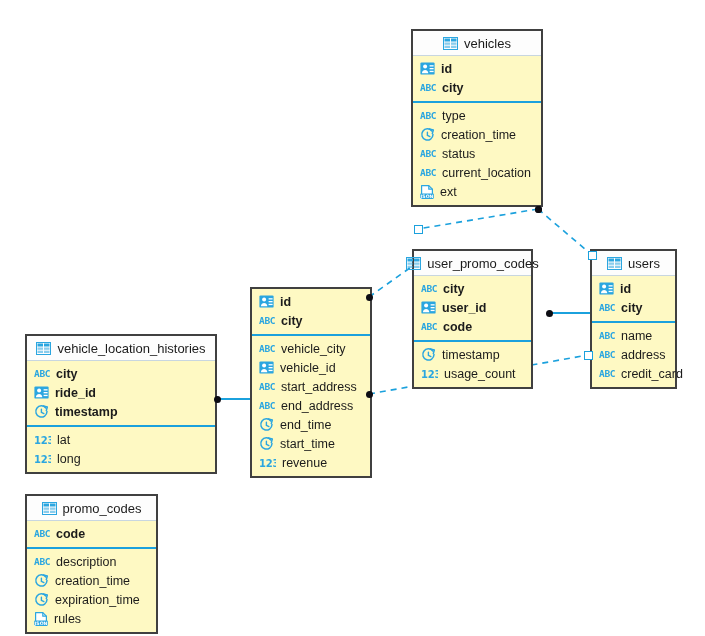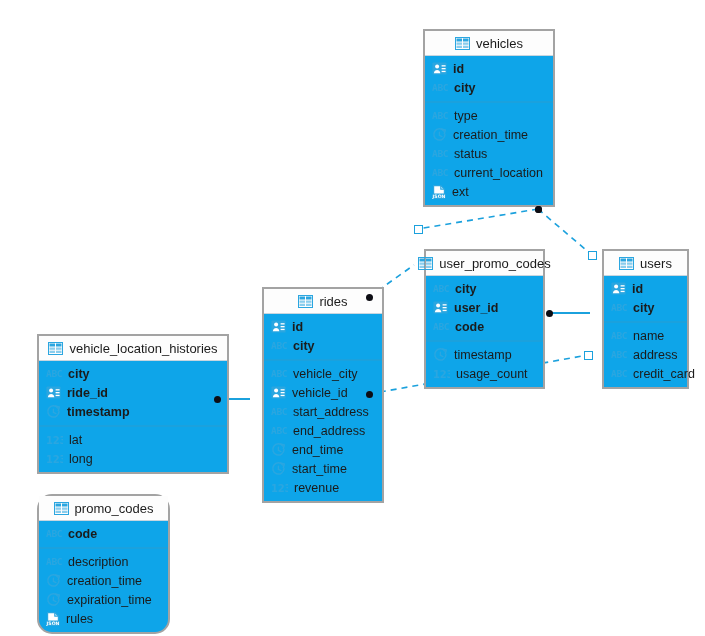--- a/index.html
+++ b/index.html
@@ -9,25 +9,24 @@
     background:#ffffff;
     font-family:"Liberation Sans","DejaVu Sans",sans-serif;
     overflow:hidden;
     position:relative;
   }
   #canvas{position:absolute;left:0;top:0;width:705px;height:636px;}
   #links{position:absolute;left:0;top:0;width:705px;height:636px;pointer-events:none;}
 
   .table-card{
     position:absolute;
-    background:#0ea5e9;
-    border:2px solid #a3a3a3;
+    background:#fef9c3;
+    border:2px solid #404040;
     box-sizing:border-box;
     box-shadow:0 0 0 0 rgba(0,0,0,0);
-    margin-left:12px;
   }
   .tbl-header{
     display:flex;align-items:center;justify-content:center;
     gap:6px;
     height:25px;
     background:#fdfdfd;
     border:1px solid #c8d6e0;
     border-top:none;border-left:none;border-right:none;
     font-size:13px;
     color:#1b1b1b;
@@ -290,34 +289,20 @@
             <span class="ico">
               <svg width="16" height="11" viewBox="0 0 16 11">
                 <text x="0" y="9" font-family="DejaVu Sans Mono, monospace" font-size="9.5" font-weight="bold" fill="#2ba6e0" letter-spacing="-0.3">ABC</text>
               </svg>
             </span>
             <span>credit_card</span>
           </div>
         </div>
       </div>
       <div class="table-card" style="left: 250px; top: 287px; width: 122px;">
-        <div class="tbl-header">
-          <span class="ico">
-            <svg width="15" height="13" viewBox="0 0 15 13">
-              <rect x="0.5" y="0.5" width="14" height="12" fill="none" stroke="#2ba6e0" stroke-width="1"></rect>
-              <rect x="1.5" y="1.5" width="5.5" height="3" fill="#2ba6e0"></rect>
-              <rect x="8" y="1.5" width="5.5" height="3" fill="#2ba6e0"></rect>
-              <rect x="1.5" y="5.5" width="5.5" height="2.3" fill="#2ba6e0" opacity="0.55"></rect>
-              <rect x="8" y="5.5" width="5.5" height="2.3" fill="#2ba6e0" opacity="0.55"></rect>
-              <rect x="1.5" y="8.7" width="5.5" height="2.3" fill="#2ba6e0" opacity="0.55"></rect>
-              <rect x="8" y="8.7" width="5.5" height="2.3" fill="#2ba6e0" opacity="0.55"></rect>
-            </svg>
-          </span>
-          <span class="hdr-txt">rides</span>
-        </div>
         <div class="section">
           <div class="field pk">
             <span class="ico">
               <svg width="15" height="13" viewBox="0 0 15 13">
                 <rect x="0.4" y="0.4" width="14.2" height="12.2" rx="1.2" fill="#2ba6e0"></rect>
                 <circle cx="5.1" cy="4.6" r="2.0" fill="#ffffff"></circle>
                 <path d="M1.9 11.2c0.25-2.1 1.6-3.1 3.2-3.1s2.95 1.0 3.2 3.1z" fill="#ffffff"></path>
                 <rect x="9.6" y="3.2" width="4.0" height="1.3" fill="#ffffff"></rect>
                 <rect x="9.6" y="6.0" width="4.0" height="1.3" fill="#ffffff"></rect>
                 <rect x="9.6" y="8.8" width="4.0" height="1.3" fill="#ffffff"></rect>
@@ -462,21 +447,21 @@
           <div class="field">
             <span class="ico">
               <svg width="17" height="11" viewBox="0 0 17 11">
                 <text x="0" y="9.5" font-family="DejaVu Sans, sans-serif" font-size="10" font-weight="bold" fill="#2ba6e0" letter-spacing="-0.2">123</text>
               </svg>
             </span>
             <span>long</span>
           </div>
         </div>
       </div>
-      <div class="table-card" style="left: 25px; top: 494px; width: 133px; border-radius: 15px;">
+      <div class="table-card" style="left: 25px; top: 494px; width: 133px;">
         <div class="tbl-header">
           <span class="ico">
             <svg width="15" height="13" viewBox="0 0 15 13">
               <rect x="0.5" y="0.5" width="14" height="12" fill="none" stroke="#2ba6e0" stroke-width="1"></rect>
               <rect x="1.5" y="1.5" width="5.5" height="3" fill="#2ba6e0"></rect>
               <rect x="8" y="1.5" width="5.5" height="3" fill="#2ba6e0"></rect>
               <rect x="1.5" y="5.5" width="5.5" height="2.3" fill="#2ba6e0" opacity="0.55"></rect>
               <rect x="8" y="5.5" width="5.5" height="2.3" fill="#2ba6e0" opacity="0.55"></rect>
               <rect x="1.5" y="8.7" width="5.5" height="2.3" fill="#2ba6e0" opacity="0.55"></rect>
               <rect x="8" y="8.7" width="5.5" height="2.3" fill="#2ba6e0" opacity="0.55"></rect>

